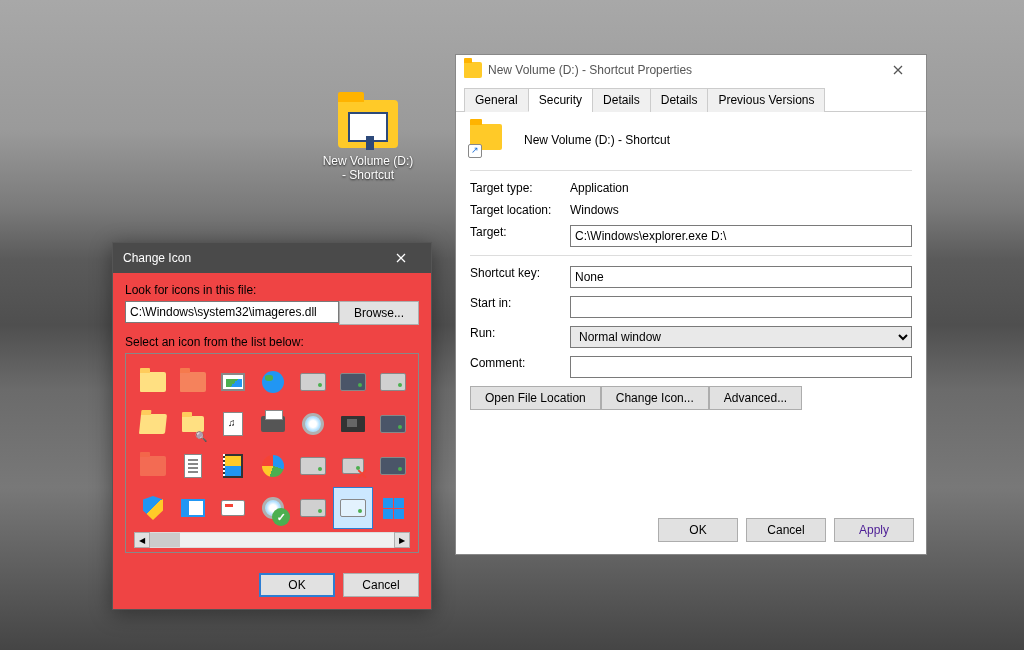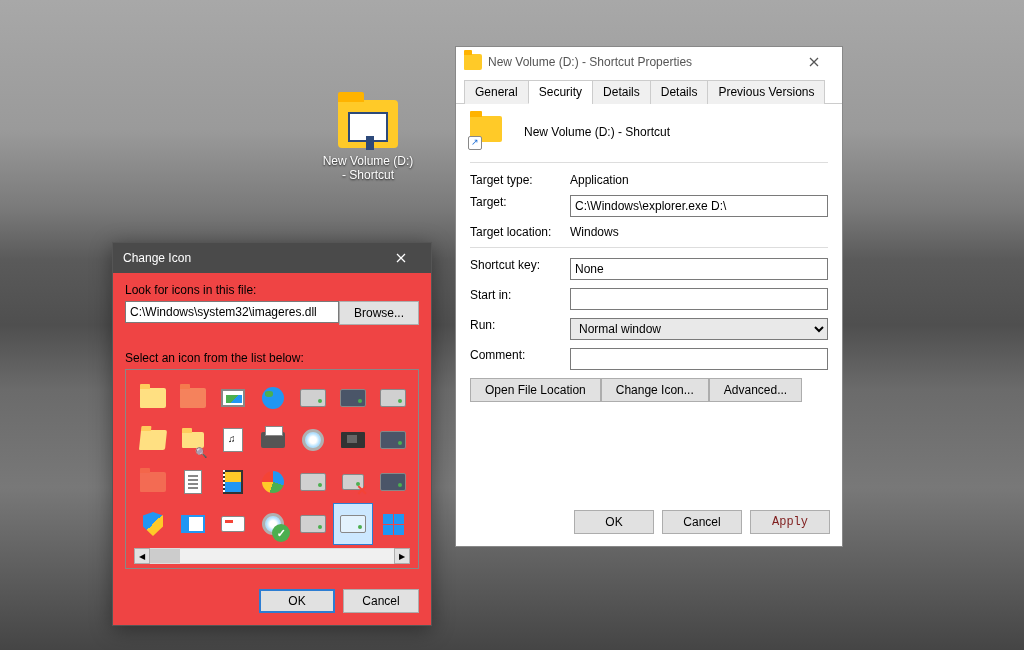--- a/index.html
+++ b/index.html
@@ -58,22 +58,22 @@
     content:"";
     position:absolute;
     left:16px;top:22px;width:8px;height:14px;background:#2d4a7a;
   }
   .shortcut-label { font-size: 12px; line-height: 14px; }
 
   
   .props {
     position: absolute;
     left: 455px;
-    top: 46px;
-    width: 388px;
+    top: 54px;
+    width: 472px;
     background: #fff;
     border: 1px solid #888;
   }
   .titlebar {
     height: 30px;
     background: #fff;
     color: #555;
     display: flex;
     align-items: center;
     padding: 0 8px;
@@ -163,21 +163,21 @@
   }
   .wbtn {
     height: 24px;
     padding: 0 14px;
     background: #e1e1e1;
     border: 1px solid #adadad;
     cursor: pointer;
     font-family: inherit;
     font-size: 12px;
   }
-  .wbtn:disabled { color:#7f1d1d;cursor:default;font-family:Liberation Mono, monospace; }
+  .wbtn:disabled { color:#4c1d95;cursor:default; }
   .bottom-buttons {
     display:flex; justify-content:flex-end; gap:8px;
     padding: 8px 12px 12px;
     border-top: none;
   }
   .bottom-buttons .wbtn { width: 80px; }
 
   
   .changeicon {
     position: absolute;
@@ -192,21 +192,21 @@
     height: 30px;
     background: #4a4a4a;
     color: #fff;
     display:flex;align-items:center;
     padding: 0 10px;
   }
   .ci-close {
     margin-left:auto;width:40px;height:30px;display:flex;align-items:center;justify-content:center;color:#fff;cursor:pointer;
   }
   .ci-body { padding: 10px 12px; }
-  .ci-row { display:flex; margin-bottom:26px; }
+  .ci-row { display:flex; margin-bottom:10px; }
   .ci-row input {
     flex:1;height:22px;border:1px solid #7a7a7a;padding:0 4px;font-family:inherit;font-size:12px;
   }
   .ci-label { margin-bottom:4px; }
   .icon-list {
     border: 1px solid #888;
     height: 200px;
     padding: 8px;
     overflow: hidden;
   }
@@ -308,26 +308,26 @@
           <div class="arrow"></div>
       </div>
       <span>New Volume (D:) - Shortcut</span>
     </div>
     <hr class="sep">
     <div class="form-row">
         <label>Target type:</label>
         <span class="val">Application</span>
       </div>
     <div class="form-row">
+        <label>Target location:</label>
+        <span class="val">Windows</span>
+      </div>
+    <div class="form-row">
         <label>Target:</label>
         <input value="C:\Windows\explorer.exe D:\" style="">
-      </div>
-    <div class="form-row">
-        <label>Target location:</label>
-        <span class="val">Windows</span>
       </div>
     <hr class="sep">
     <div class="form-row">
         <label>Shortcut key:</label>
         <input value="None" style="">
       </div>
     <div class="form-row">
         <label>Start in:</label>
         <input value="" style="">
       </div>

